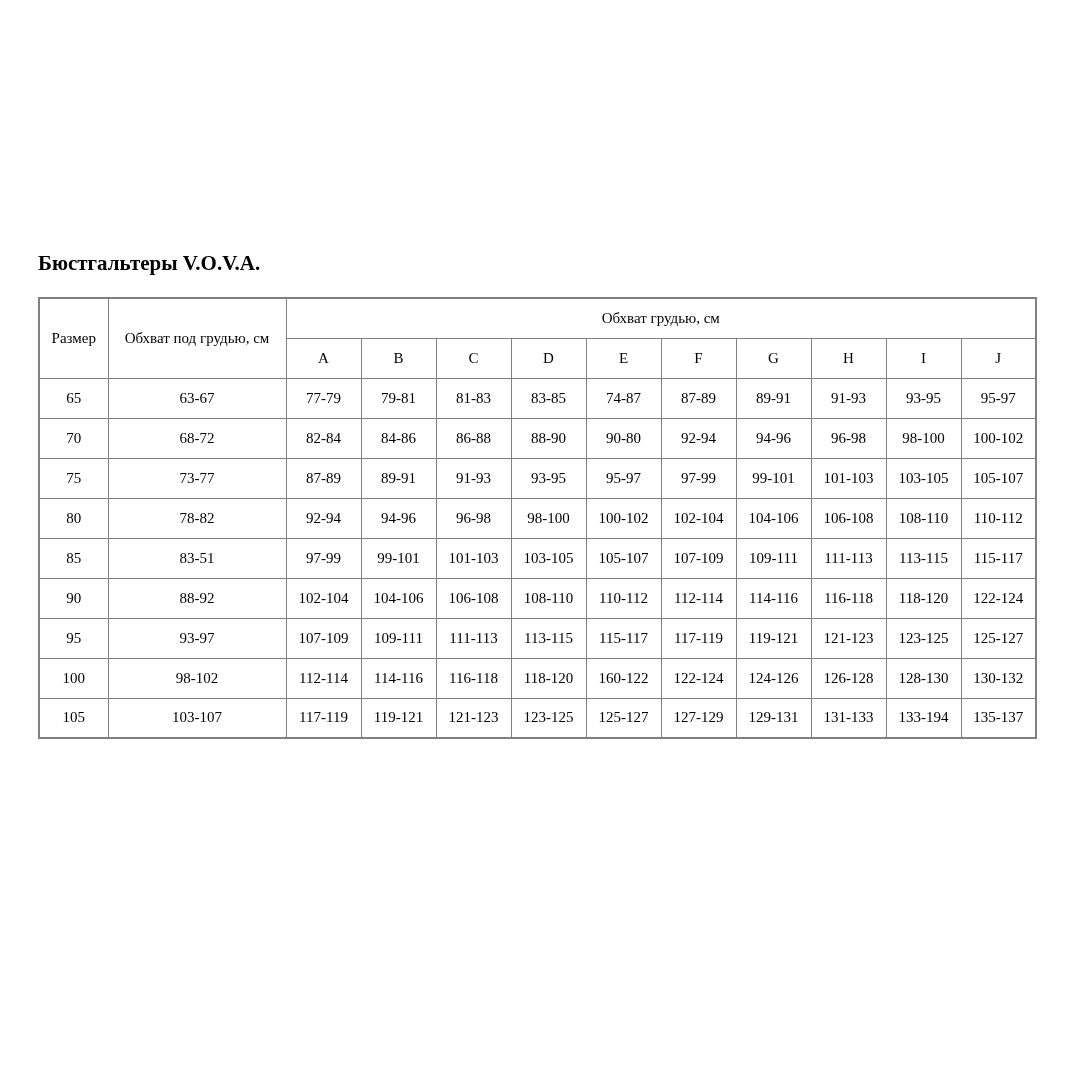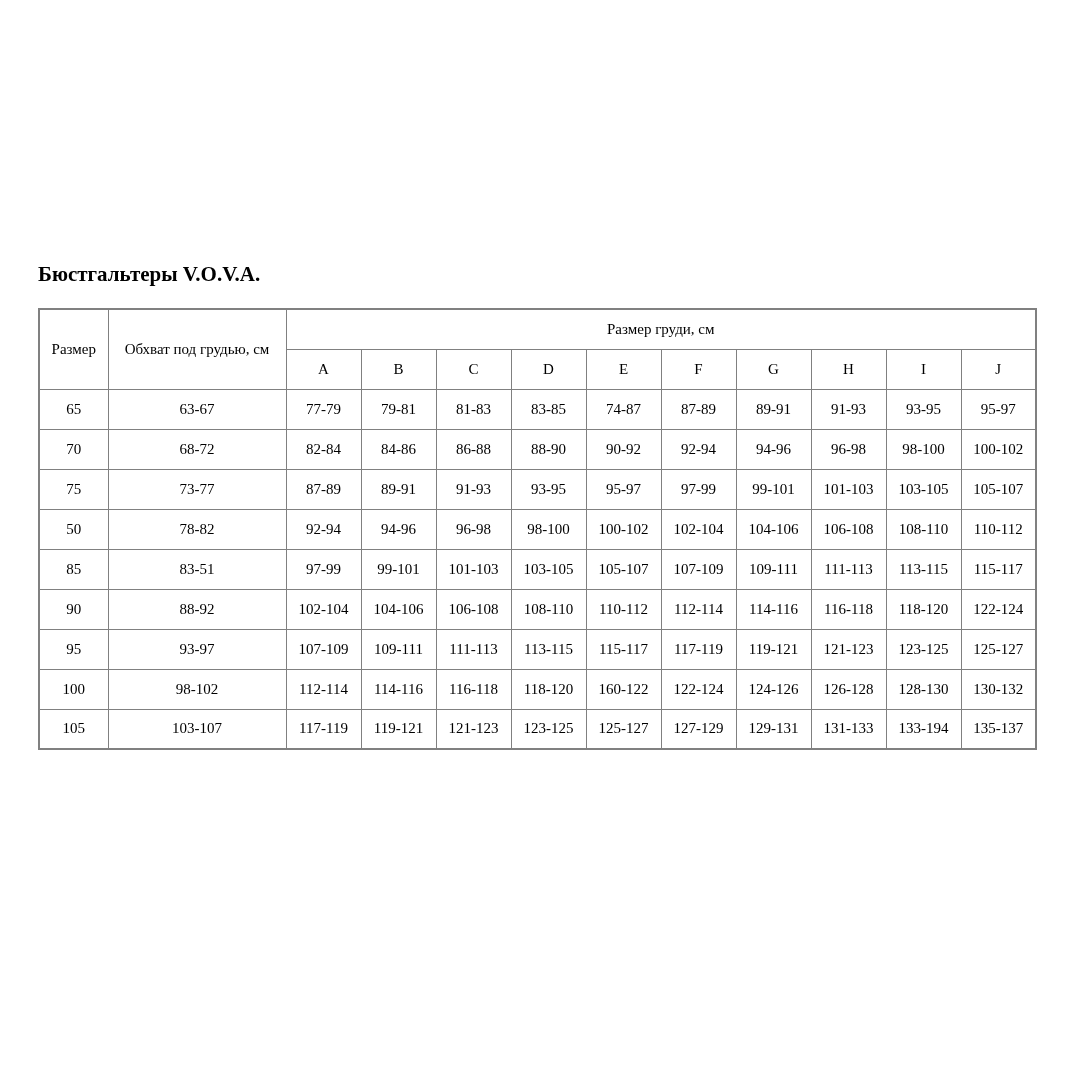--- a/index.html
+++ b/index.html
@@ -12,21 +12,21 @@
       width: 1076px;
       height: 1076px;
       background: var(--page-bg, #ffffff);
       font-family: "Liberation Serif", serif;
       color: var(--text-color, #000000);
       overflow: hidden;
     }
     .content {
       position: absolute;
       left: 38px;
-      top: 261px;
+      top: 250px;
       width: 999px;
     }
     .title {
       font-size: 21px;
       font-weight: bold;
       line-height: 27px;
       margin: 0 0 20px 0;
     }
     table.size-chart {
       border-collapse: collapse;
@@ -60,21 +60,21 @@
 
     <table class="size-chart">
       <colgroup>
         <col class="size-col">
         <col class="underbust-col">
       </colgroup>
       <thead>
         <tr class="group-row">
           <th rowspan="2">Размер</th>
           <th rowspan="2">Обхват под грудью, см</th>
-          <th colspan="10">Размер груди, см</th>
+          <th colspan="10">Обхват грудью, см</th>
         </tr>
         <tr>
             <th>A</th>
             <th>B</th>
             <th>C</th>
             <th>D</th>
             <th>E</th>
             <th>F</th>
             <th>G</th>
             <th>H</th>
@@ -97,21 +97,21 @@
             <td>93-95</td>
             <td>95-97</td>
           </tr>
           <tr>
             <td>70</td>
             <td>68-72</td>
             <td>82-84</td>
             <td>84-86</td>
             <td>86-88</td>
             <td>88-90</td>
-            <td>90-92</td>
+            <td>90-80</td>
             <td>92-94</td>
             <td>94-96</td>
             <td>96-98</td>
             <td>98-100</td>
             <td>100-102</td>
           </tr>
           <tr>
             <td>75</td>
             <td>73-77</td>
             <td>87-89</td>
@@ -119,21 +119,21 @@
             <td>91-93</td>
             <td>93-95</td>
             <td>95-97</td>
             <td>97-99</td>
             <td>99-101</td>
             <td>101-103</td>
             <td>103-105</td>
             <td>105-107</td>
           </tr>
           <tr>
-            <td>50</td>
+            <td>80</td>
             <td>78-82</td>
             <td>92-94</td>
             <td>94-96</td>
             <td>96-98</td>
             <td>98-100</td>
             <td>100-102</td>
             <td>102-104</td>
             <td>104-106</td>
             <td>106-108</td>
             <td>108-110</td>

